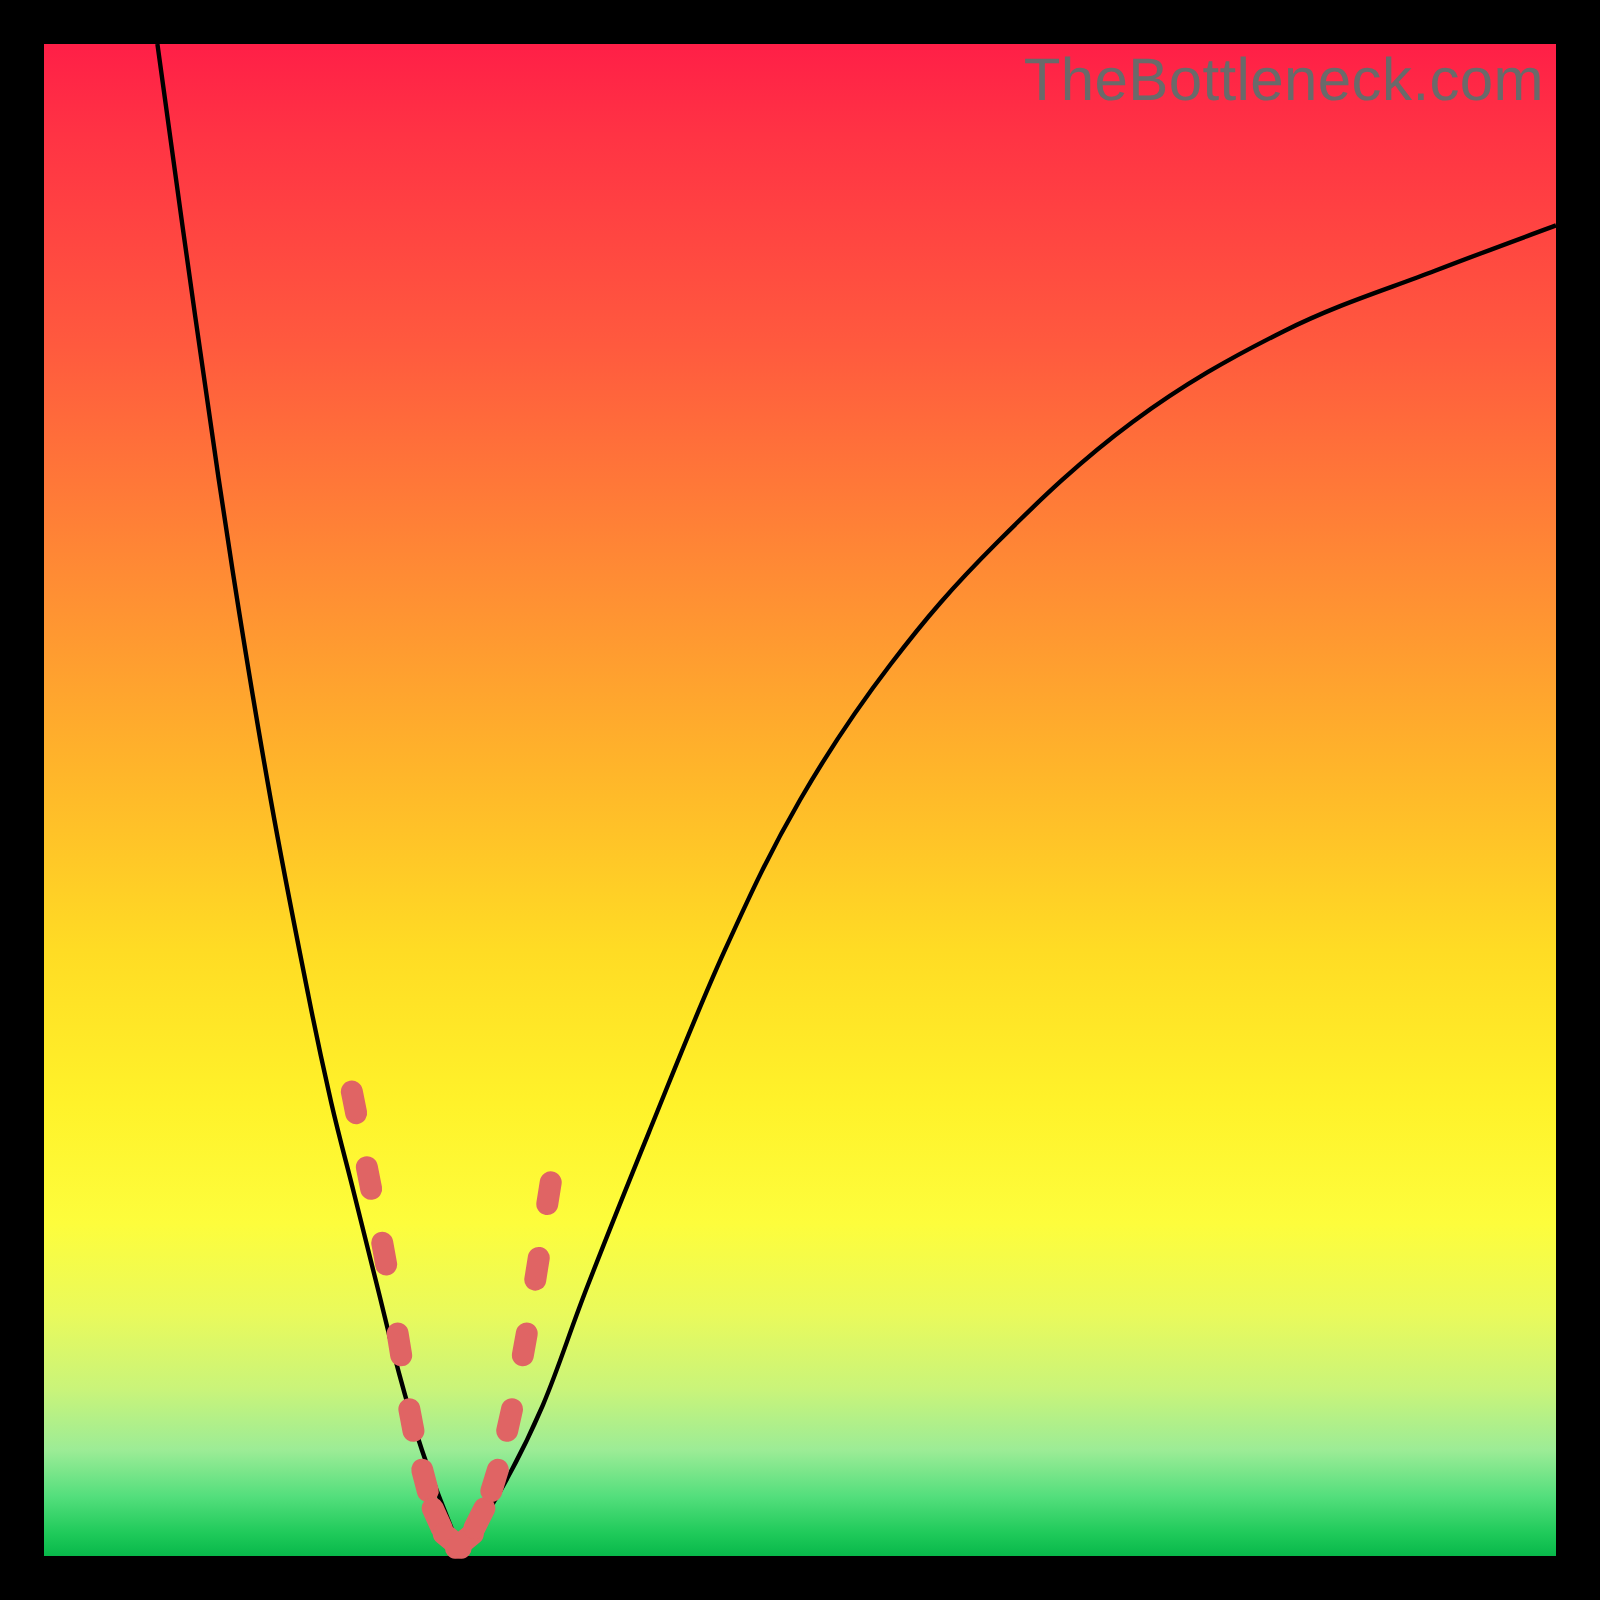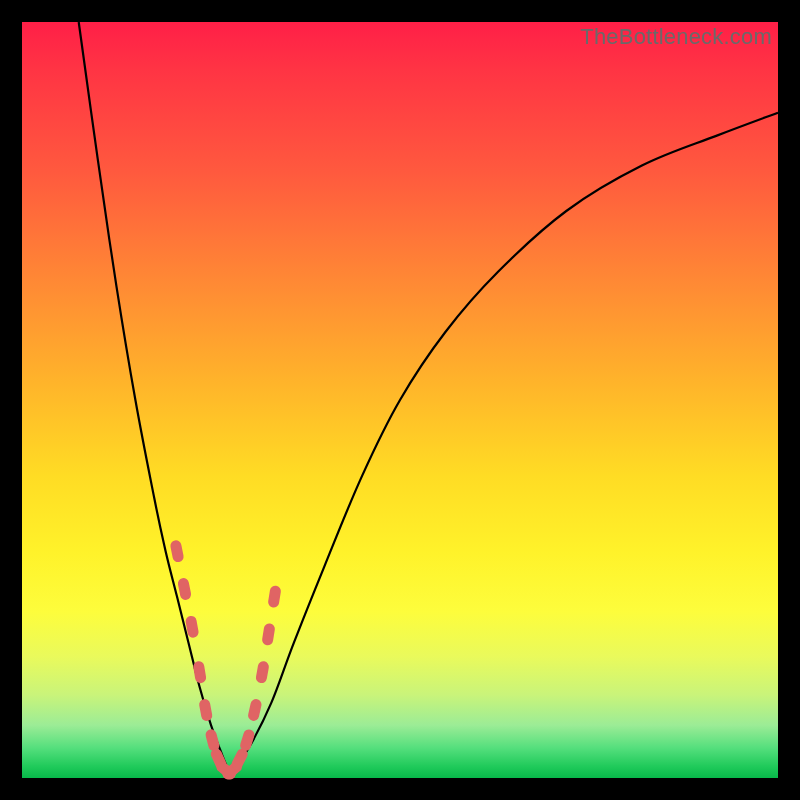--- a/index.html
+++ b/index.html
@@ -38,21 +38,21 @@
       #9cec96 93%,
       #55df7d 96%,
       #1fca5a 98.5%,
       #08b84a 100%);
   }
   .watermark {
     position: absolute;
     top: 2px;
     right: 6px;
     color: #6a6a6a;
-    font-size: 22px;
+    font-size: 30px;
     letter-spacing: 0.2px;
     font-weight: 500;
     user-select: none;
   }
   svg.curves {
     position: absolute;
     left: 0;
     top: 0;
     width: 756px;
     height: 756px;

